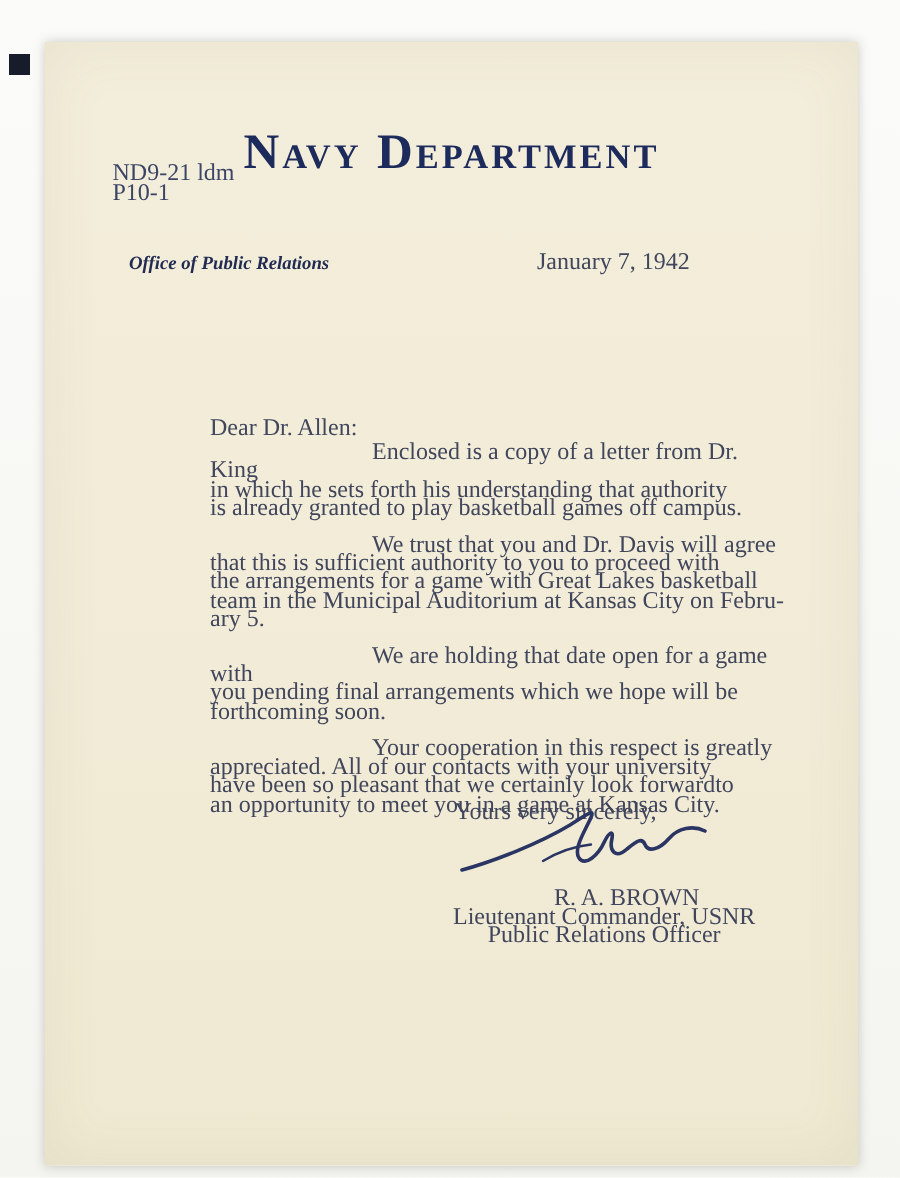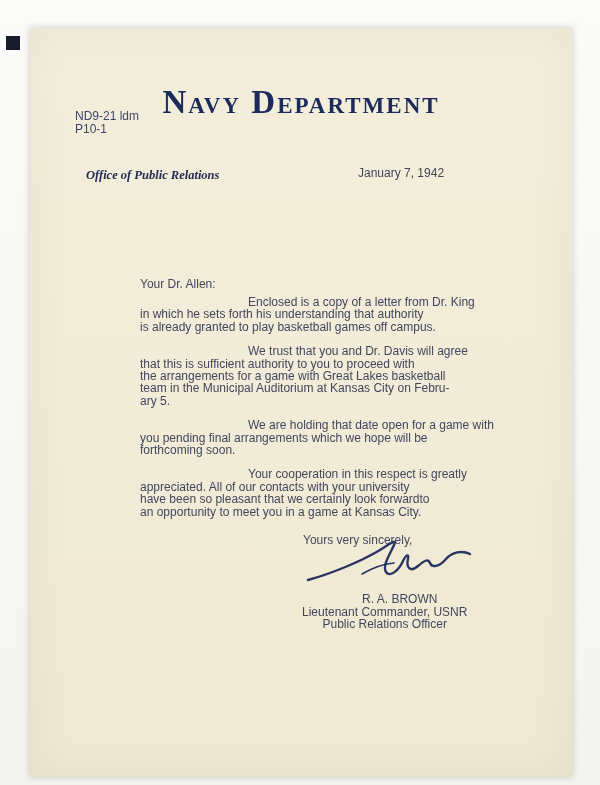--- a/index.html
+++ b/index.html
@@ -26,22 +26,22 @@
   .paper {
     position: absolute;
     left: 30px;
     top: 28px;
     width: 542px;
     height: 749px;
     background: linear-gradient(180deg, #f3eedb 0%, #f1ebd6 70%, #efe9d2 100%);
     box-shadow: 0 0 7px rgba(60,55,40,0.25), inset 0 0 40px rgba(120,105,70,0.08);
   }
   .mono {
-    font-family: Liberation Sans, sans-serif;
-    font-size: 12px;
+    font-family: Liberation Serif, serif;
+    font-size: 16px;
     color: #41465c;
   }
   .pre { white-space: pre-line; }
   .codes {
     position: absolute;
     left: 45px;
     top: 82px;
     line-height: 12.5px;
     color: #3d4566;
   }
@@ -153,21 +153,21 @@
 
     <div class="lh-title">Navy Department</div>
 
 
 
     <div class="office">Office of Public Relations</div>
 
     <div class="date mono">January 7, 1942</div>
 
 
-    <div class="salutation mono">Your Dr. Allen:</div>
+    <div class="salutation mono">Dear Dr. Allen:</div>
 
     <div class="body-block">
       <p class="para mono pre">Enclosed is a copy of a letter from Dr. King
 in which he sets forth his understanding that authority
 is already granted to play basketball games off campus.</p>
       <p class="para mono pre">We trust that you and Dr. Davis will agree
 that this is sufficient authority to you to proceed with
 the arrangements for a game with Great Lakes basketball
 team in the Municipal Auditorium at Kansas City on Febru-
 ary 5.</p>

